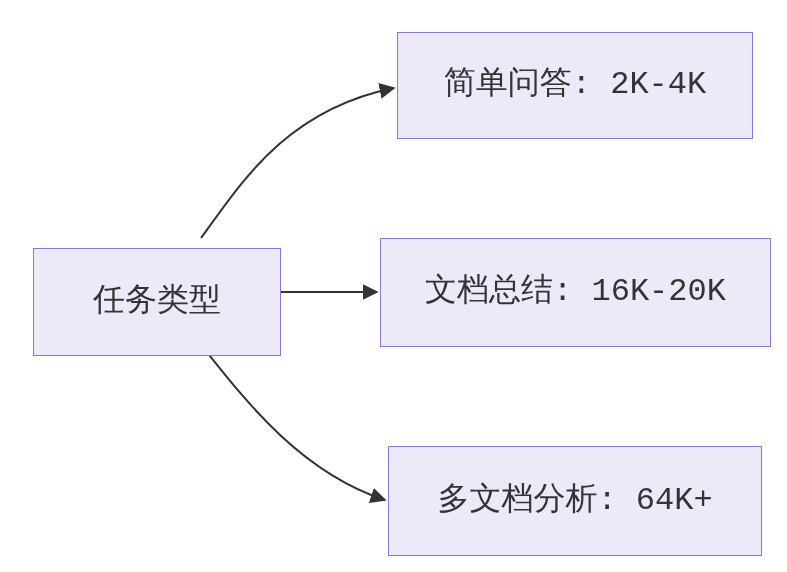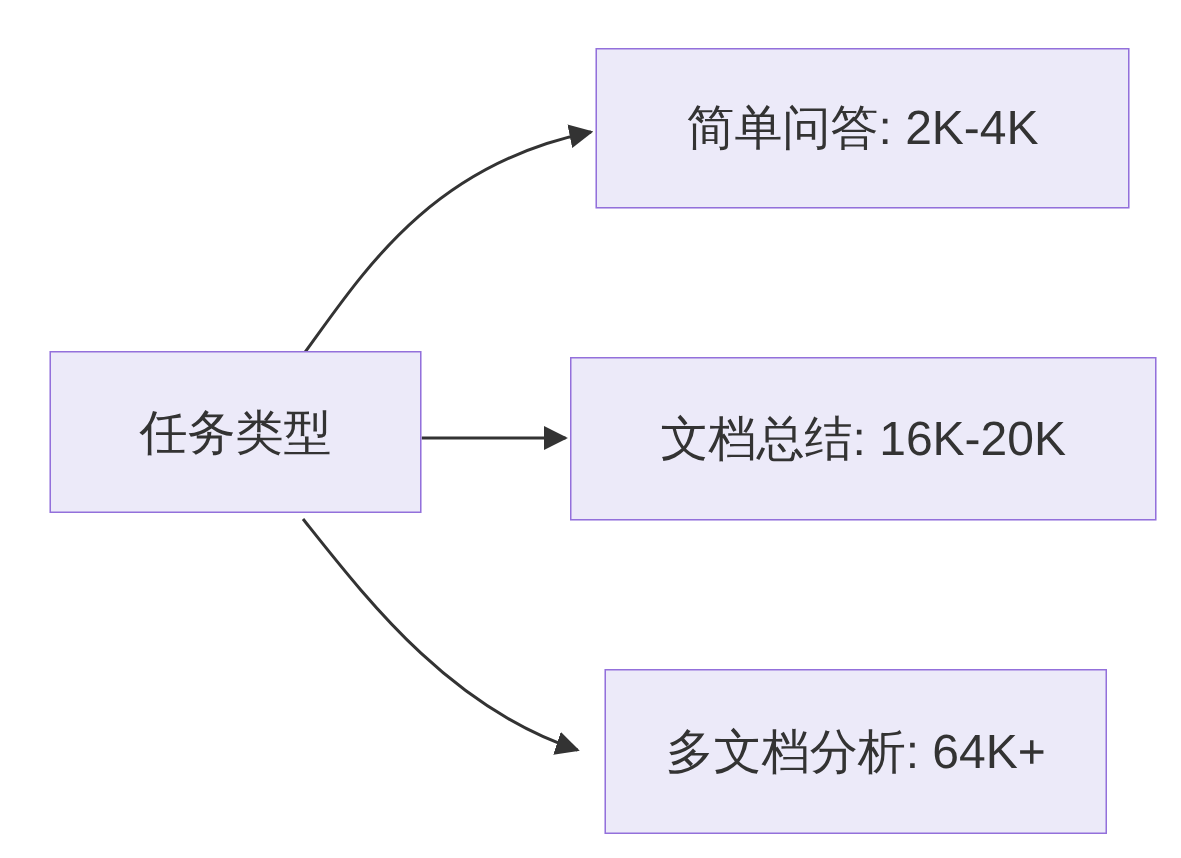--- a/index.html
+++ b/index.html
@@ -40,25 +40,26 @@
     display: flex;
     align-items: center;
     justify-content: center;
     background: var(--node-fill);
     border: 1.5px solid var(--node-border);
     color: var(--text);
     font-size: 32px;
     line-height: 1.2;
     text-align: center;
     white-space: nowrap;
+    font-family: Liberation Mono, monospace;
   }
-  .node-root   { left: 33px;  top: 234px; width: 248px; height: 108px; }
+  .node-root   { left: 33px;  top: 248px; width: 248px; height: 108px; }
   .node-top    { left: 397px; top: 32px;  width: 356px; height: 107px; }
   .node-middle { left: 380px; top: 238px; width: 391px; height: 109px; }
-  .node-bottom { left: 403px; top: 446px; width: 335px; height: 110px; }
+  .node-bottom { left: 388px; top: 446px; width: 374px; height: 110px; }
 </style>
 </head>
 <body>
 
 <div class="canvas">
 
   <svg class="edges" viewBox="0 0 787 572" xmlns="http://www.w3.org/2000/svg">
     <defs>
       <marker id="arrowhead" viewBox="0 0 10 10" refX="9" refY="5" markerWidth="8" markerHeight="8" orient="auto-start-reverse">
         <path d="M0,0 L10,5 L0,10 z" fill="#333333"></path>

